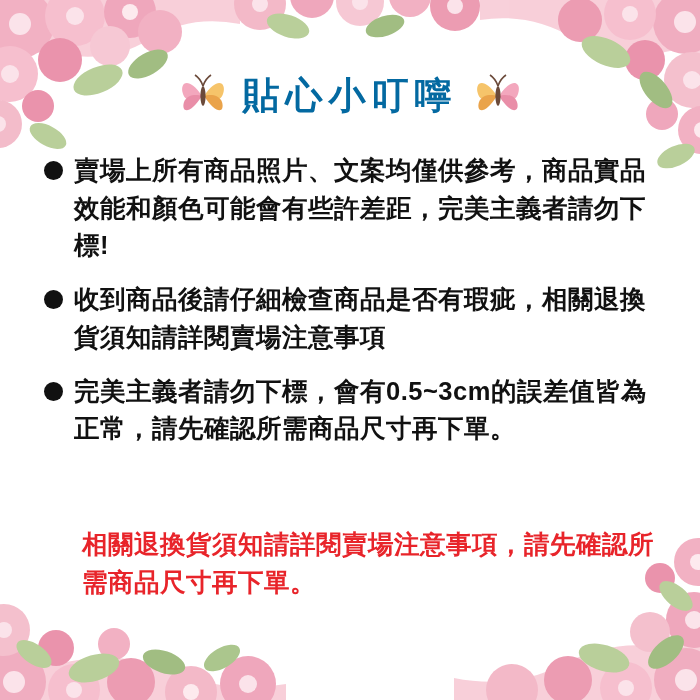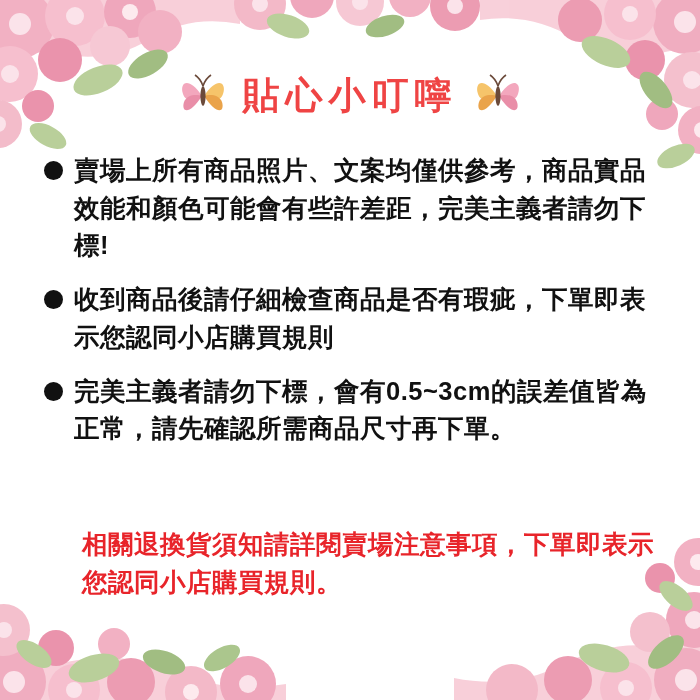--- a/index.html
+++ b/index.html
@@ -44,21 +44,21 @@
     height: 68px;
     display: flex;
     align-items: center;
     justify-content: center;
     gap: 14px;
   }
   .title-text {
     font-size: 37px;
     font-weight: bold;
     letter-spacing: 6px;
-    color: #ef4444;
+    color: #0369a1;
     white-space: nowrap;
   }
   .butterfly { width: 52px; height: 52px; }
 
   
   .notes {
     position: absolute;
     top: 152px;
     left: 44px;
     width: 620px;
@@ -243,23 +243,23 @@
     </span>
   </div>
 
   <div class="notes">
     <div class="note-item">
       <span class="bullet"></span>
       <span class="note-text">賣場上所有商品照片、文案均僅供參考，商品實品效能和顏色可能會有些許差距，完美主義者請勿下標!</span>
     </div>
     <div class="note-item">
       <span class="bullet"></span>
-      <span class="note-text">收到商品後請仔細檢查商品是否有瑕疵，下單即表示您認同小店購買規則</span>
+      <span class="note-text">收到商品後請仔細檢查商品是否有瑕疵，相關退換貨須知請詳閱賣場注意事項</span>
     </div>
     <div class="note-item">
       <span class="bullet"></span>
       <span class="note-text">完美主義者請勿下標，會有0.5~3cm的誤差值皆為正常，請先確認所需商品尺寸再下單。</span>
     </div>
   </div>
 
-  <div class="notice">相關退換貨須知請詳閱賣場注意事項，下單即表示您認同小店購買規則。</div>
+  <div class="notice">相關退換貨須知請詳閱賣場注意事項，請先確認所需商品尺寸再下單。</div>
 
 </div>
 
 </body></html>

